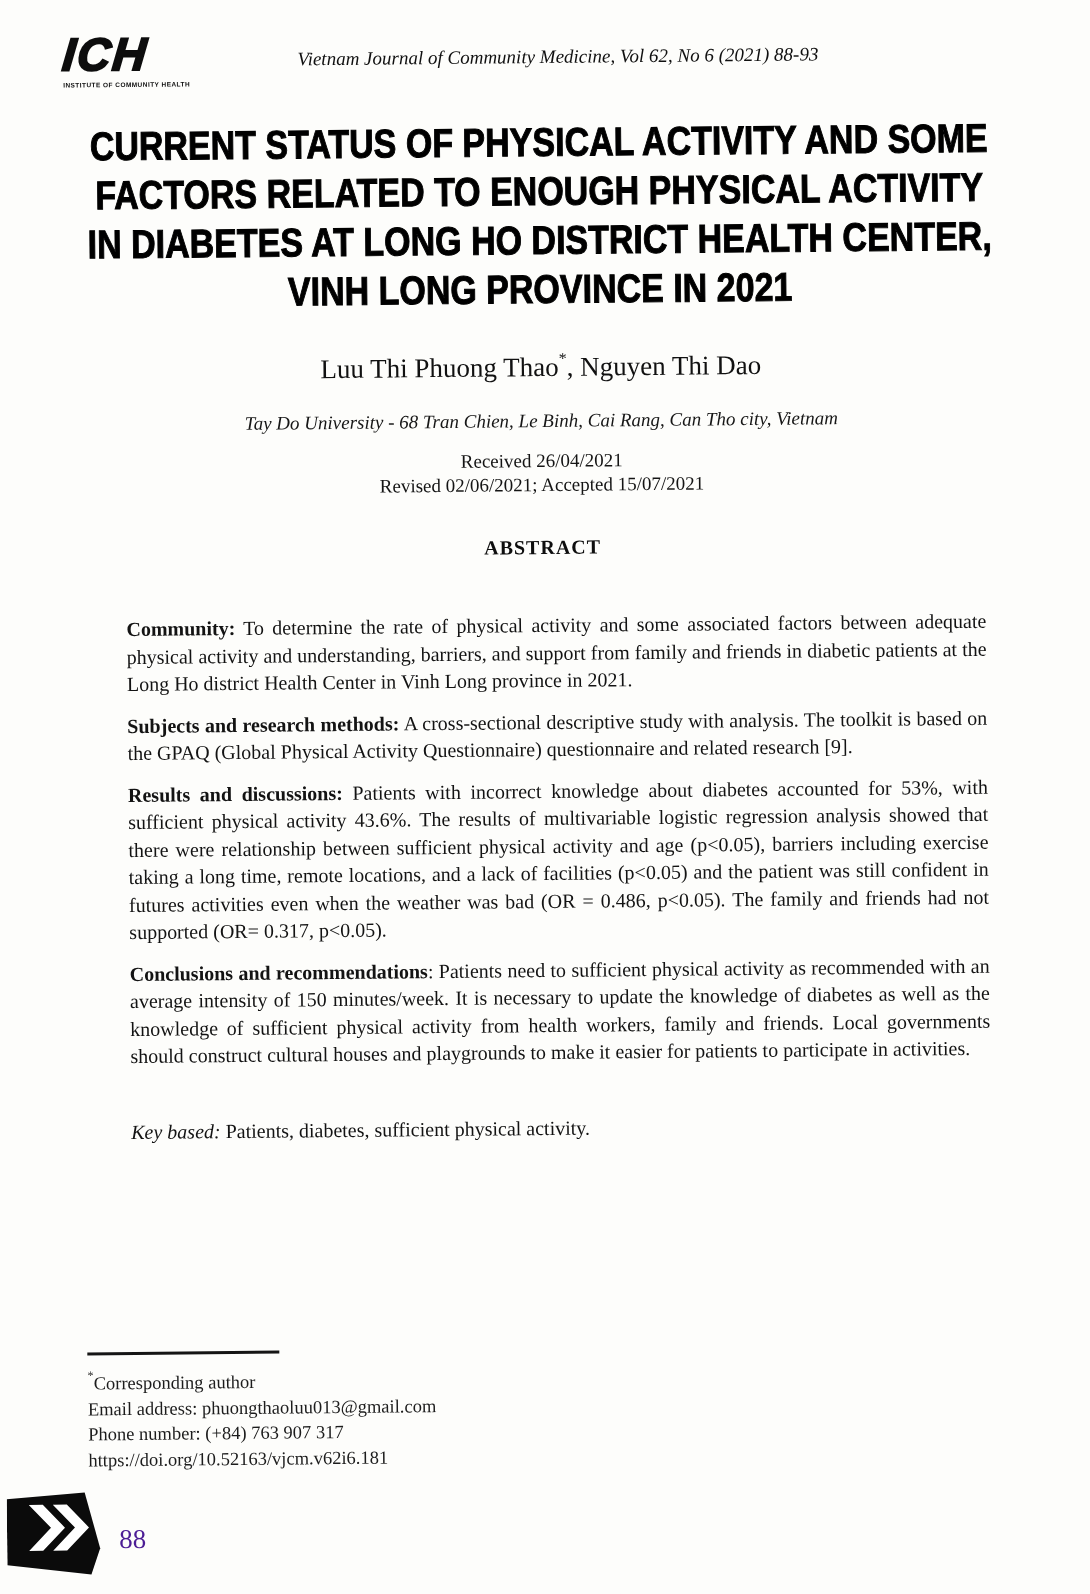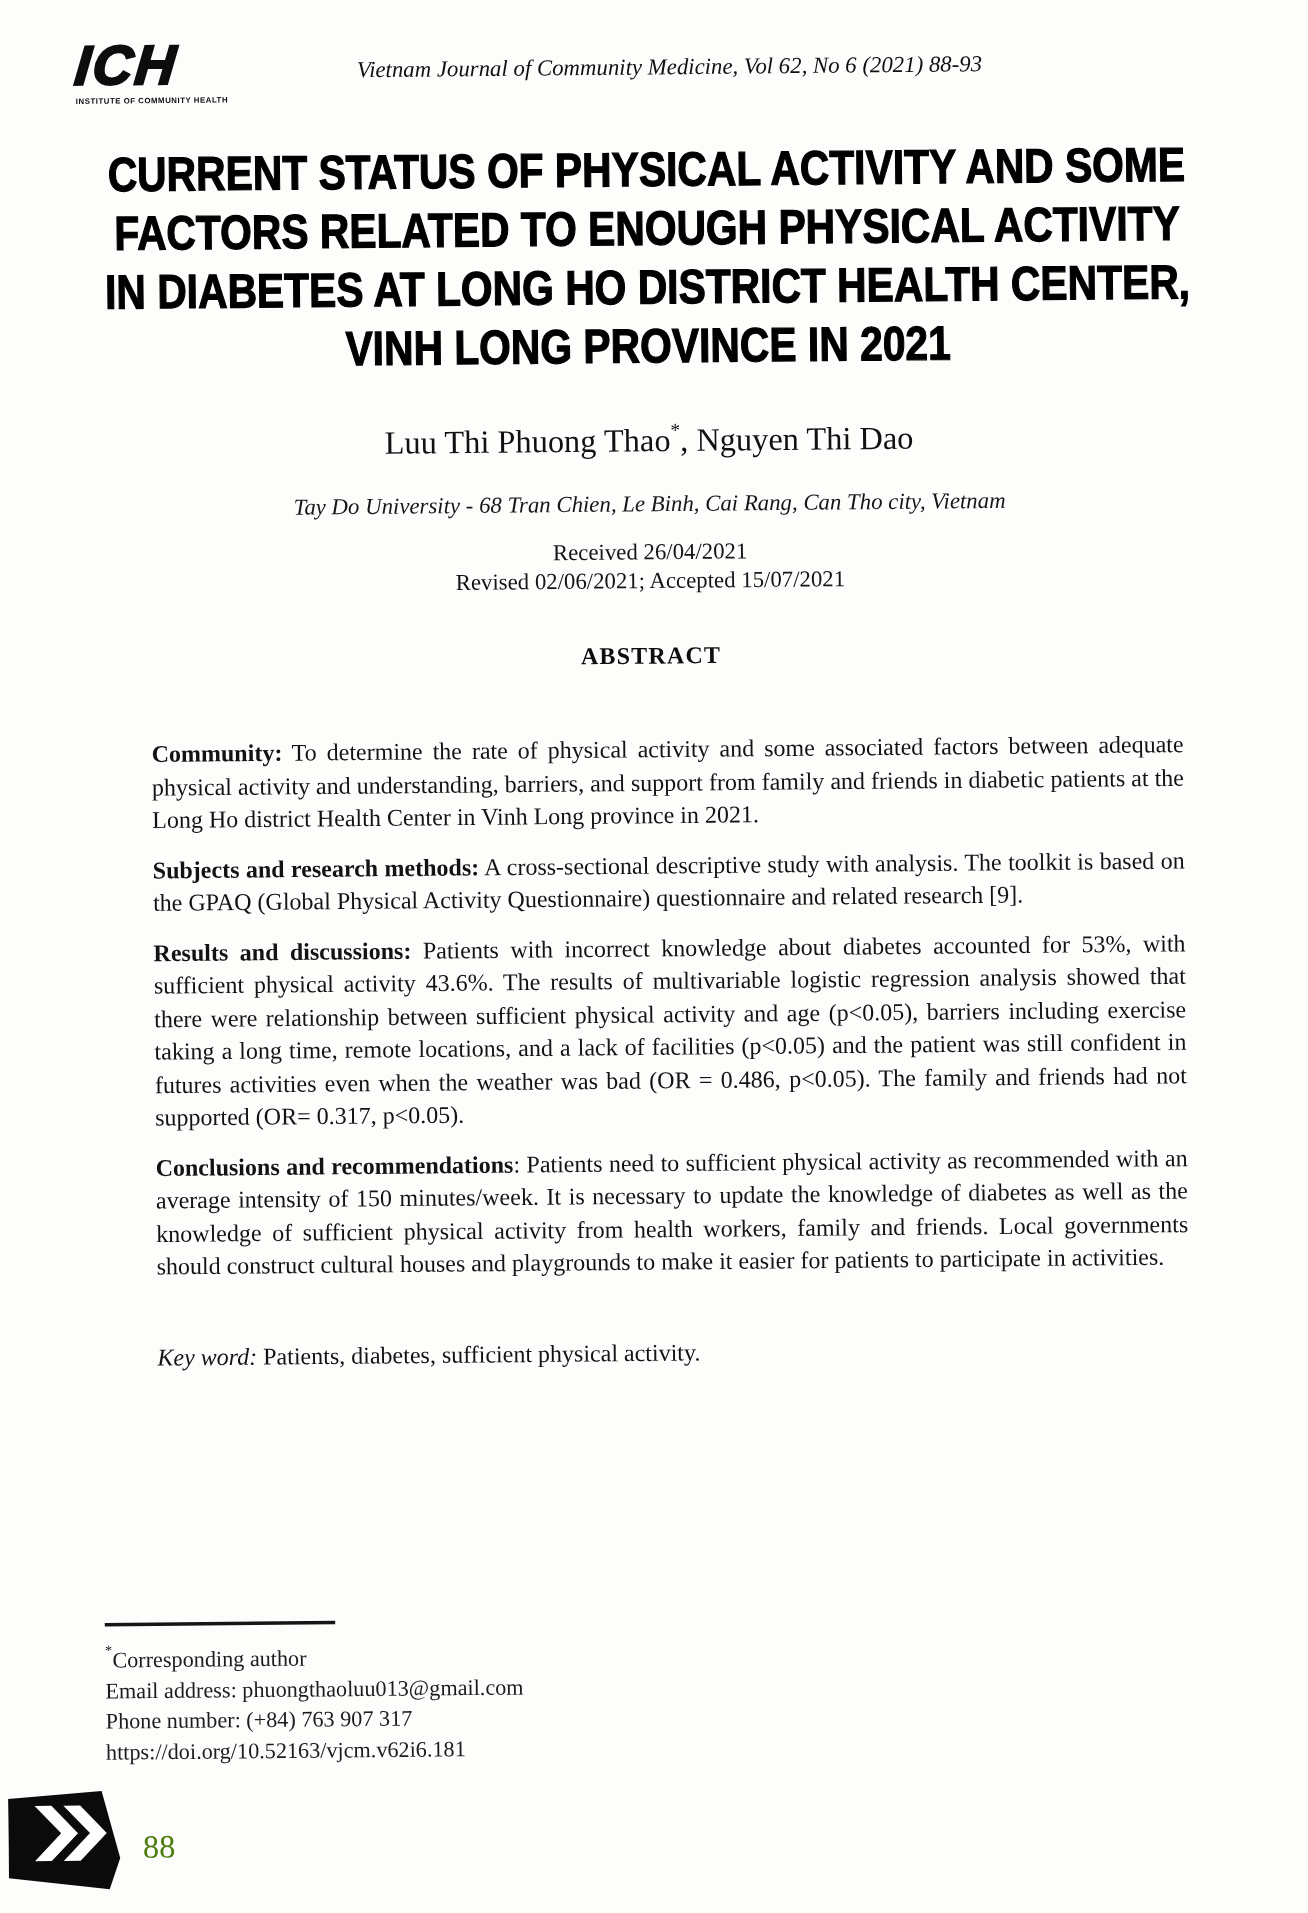--- a/index.html
+++ b/index.html
@@ -107,21 +107,21 @@
     margin-bottom:11px;border:none;
   }
   .fn-line sup{font-size:12px;position:relative;top:-3px;}
   
   .footer-mark{
     position:absolute;top:1486px;left:0;
     width:94px;height:88px;
   }
   .page-number{
     position:absolute;top:1520px;left:112px;
-    font-size:27px;color:#4d7c0f;
+    font-size:27px;color:#4c1d95;
   }
 </style>
 </head>
 <body>
 
 <div class="paper">
 
   <div class="header">
     <div class="logo">
       <div class="logo-mark">ICH</div>
@@ -148,21 +148,21 @@
     <div>Revised 02/06/2021; Accepted 15/07/2021</div>
   </div>
 
   <h2 class="abstract-heading">ABSTRACT</h2>
 
   <div class="abstract-body">
     <p class="ab-para"><b>Community:</b><span> To determine the rate of physical activity and some associated factors between adequate physical activity and understanding, barriers, and support from family and friends in diabetic patients at the Long Ho district Health Center in Vinh Long province in 2021.</span></p>
     <p class="ab-para"><b>Subjects and research methods:</b><span> A cross-sectional descriptive study with analysis. The toolkit is based on the GPAQ (Global Physical Activity Questionnaire) questionnaire and related research [9].</span></p>
     <p class="ab-para"><b>Results and discussions:</b><span> Patients with incorrect knowledge about diabetes accounted for 53%, with sufficient physical activity 43.6%. The results of multivariable logistic regression analysis showed that there were relationship between sufficient physical activity and age (p&lt;0.05), barriers including exercise taking a long time, remote locations, and a lack of facilities (p&lt;0.05) and the patient was still confident in futures activities even when the weather was bad (OR = 0.486, p&lt;0.05). The family and friends had not supported (OR= 0.317, p&lt;0.05).</span></p>
     <p class="ab-para"><b>Conclusions and recommendations</b><span>: Patients need to sufficient physical activity as recommended with an average intensity of 150 minutes/week. It is necessary to update the knowledge of diabetes as well as the knowledge of sufficient physical activity from health workers, family and friends. Local governments should construct cultural houses and playgrounds to make it easier for patients to participate in activities.</span></p>
-    <p class="keyword"><i>Key word:</i><span> Patients, diabetes, sufficient physical activity.</span></p>
+    <p class="keyword"><i>Key based:</i><span> Patients, diabetes, sufficient physical activity.</span></p>
   </div>
 
   <div class="footnote">
     <div class="footnote-rule"></div>
     <div class="fn-line"><sup>*</sup><span>Corresponding author</span></div>
     <div class="fn-line">Email address: phuongthaoluu013@gmail.com</div>
     <div class="fn-line">Phone number: (+84) 763 907 317</div>
     <div class="fn-line">https://doi.org/10.52163/vjcm.v62i6.181</div>
   </div>
 

